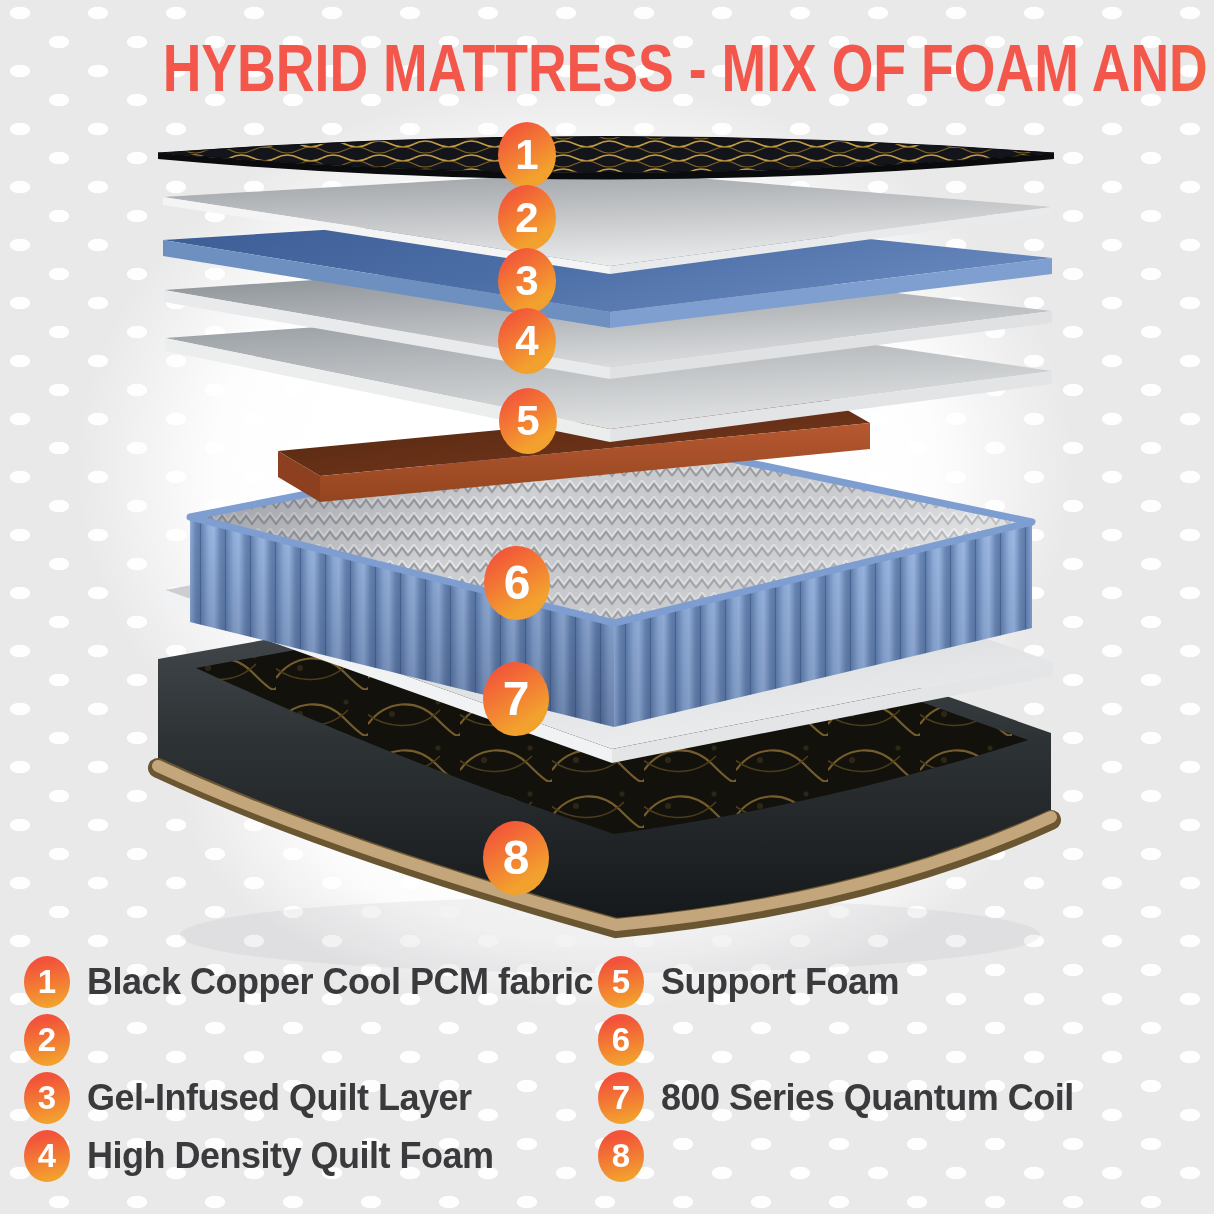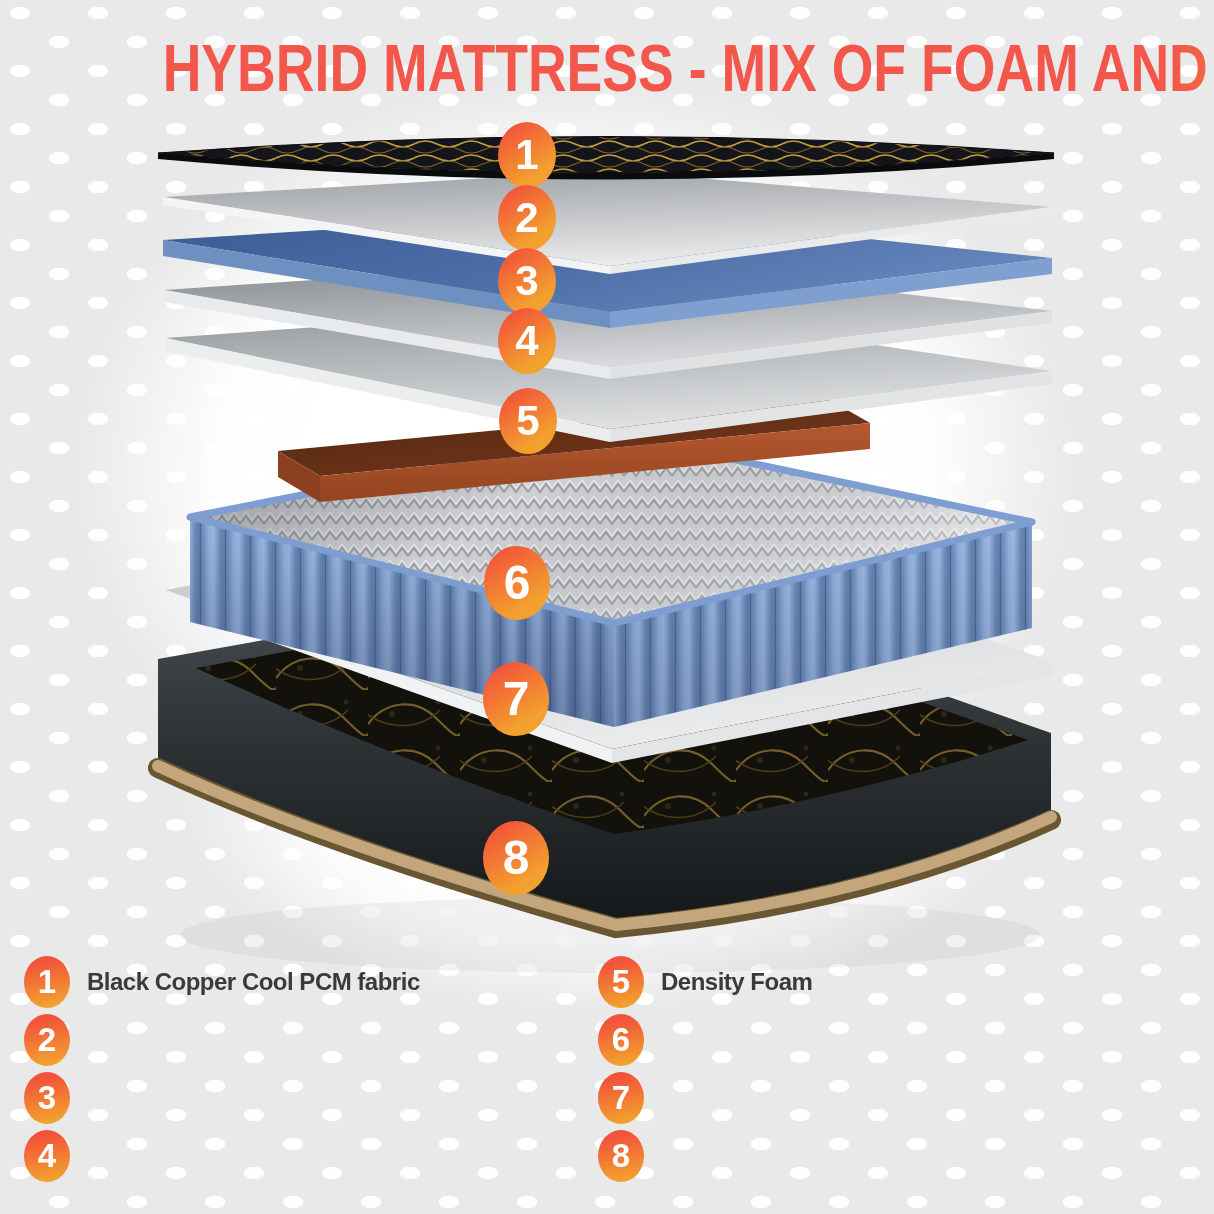--- a/index.html
+++ b/index.html
@@ -44,21 +44,21 @@
   .legend-col{position:absolute;top:956px;display:flex;flex-direction:column;gap:6px;}
   .legend-col.c1{left:24px;}
   .legend-col.c2{left:598px;}
   .legend-item{display:flex;align-items:center;height:52px;}
   .lbadge{
     flex:0 0 auto;width:46px;height:52px;border-radius:50%;
     background:linear-gradient(168deg,#f2533a 16%,#f2a02e 88%);
     color:#fff;font-weight:bold;font-size:33px;line-height:52px;text-align:center;
   }
   .llabel{
-    margin-left:17px;font-size:24px;font-weight:bold;color:#3a3a3c;
+    margin-left:17px;font-size:36px;font-weight:bold;color:#3a3a3c;
     letter-spacing:-.5px;white-space:nowrap;
   }
 </style>
 </head>
 <body>
 
 <div id="stage">
   <div class="dots"></div>
   <div class="glow"></div>
 
@@ -248,33 +248,36 @@
   <div class="legend-col c1">
     <div class="legend-item">
       <span class="lbadge">1</span>
       <span class="llabel">Black Copper Cool PCM fabric</span>
     </div>
     <div class="legend-item">
       <span class="lbadge">2</span>
     </div>
     <div class="legend-item">
       <span class="lbadge">3</span>
+      <span class="llabel">Gel-Infused Quilt Layer</span>
     </div>
     <div class="legend-item">
       <span class="lbadge">4</span>
+      <span class="llabel">High Density Quilt Foam</span>
     </div>
   </div>
   <div class="legend-col c2">
     <div class="legend-item">
       <span class="lbadge">5</span>
-      <span class="llabel">Density Foam</span>
+      <span class="llabel">Support Foam</span>
     </div>
     <div class="legend-item">
       <span class="lbadge">6</span>
     </div>
     <div class="legend-item">
       <span class="lbadge">7</span>
+      <span class="llabel">800 Series Quantum Coil</span>
     </div>
     <div class="legend-item">
       <span class="lbadge">8</span>
     </div>
   </div>
 </div>
 
 </body></html>

